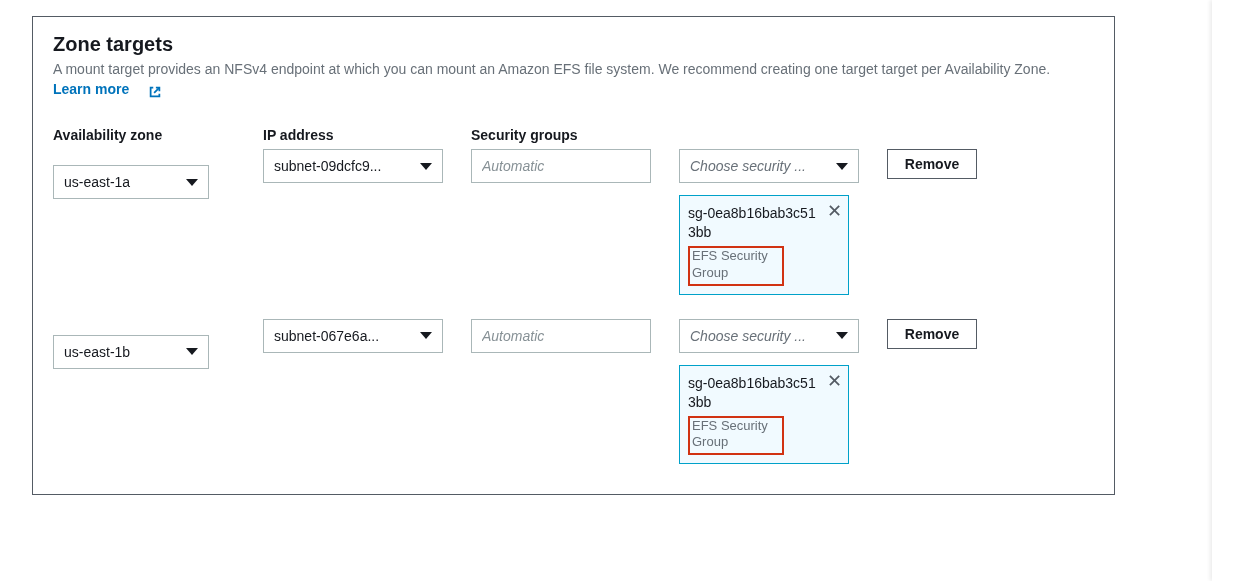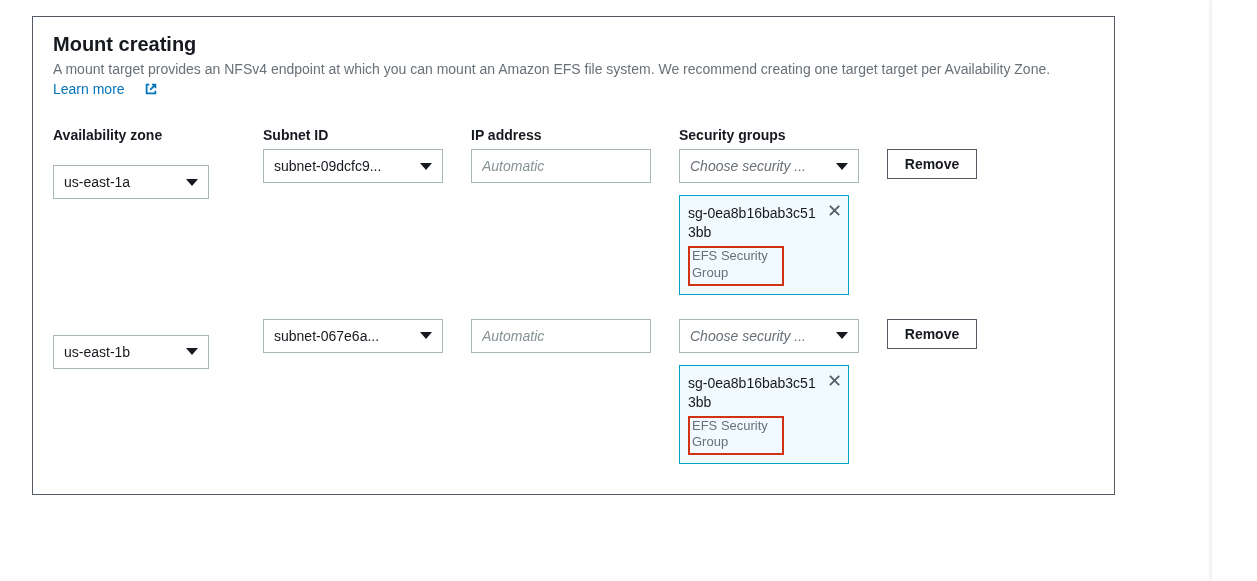--- a/index.html
+++ b/index.html
@@ -37,25 +37,25 @@
     margin: 0 0 4px 0;
   }
   .panel-desc {
     font-size: 14px;
     color: #687078;
     margin: 0;
     line-height: 1.4;
   }
   .learn-more {
     color: #0073bb;
-    font-weight: 400;
+    font-weight: 700;
     cursor: pointer;
     text-decoration: none;
     display: inline-flex;
-    align-items: center;
+    align-items: flex-end;
     gap: 19px;
   }
   .learn-more svg { vertical-align: middle; }
   .headers {
     display: flex;
     margin-top: 28px;
     margin-bottom: 6px;
   }
   .col-az   { width: 210px; }
   .col-sub  { width: 200px; margin-right: 8px; }
@@ -153,36 +153,35 @@
     line-height: 1;
   }
   .ellipsis { overflow: hidden; white-space: nowrap; text-overflow: ellipsis; max-width: 130px; }
 </style>
 </head>
 <body>
 
 <div class="shadow-strip"></div>
 
 <div class="panel">
-  <h2 class="panel-title">Mount creating</h2>
+  <h2 class="panel-title">Zone targets</h2>
   <p class="panel-desc">
     <span>A mount target provides an NFSv4 endpoint at which you can mount an Amazon EFS file system. We recommend creating one target target per Availability Zone.</span><br>
     <a class="learn-more" href="#">
       <span>Learn more</span>
       <svg width="14" height="14" viewBox="0 0 16 16" fill="none" stroke="#0073bb" stroke-width="2">
         <path d="M6 3H3v10h10v-3"></path>
         <path d="M9 3h4v4"></path>
         <path d="M13 3l-6 6"></path>
       </svg>
     </a>
   </p>
 
   <div class="headers">
     <div class="header-cell col-az">Availability zone</div>
-    <div class="header-cell col-sub">Subnet ID</div>
     <div class="header-cell col-ip">IP address</div>
     <div class="header-cell col-sg">Security groups</div>
     <div class="header-cell col-rm"></div>
   </div>
 
   <div class="row">
     <div class="col-az">
       <div class="select-box az">
         <span>us-east-1a</span>
         <span class="caret"></span>

